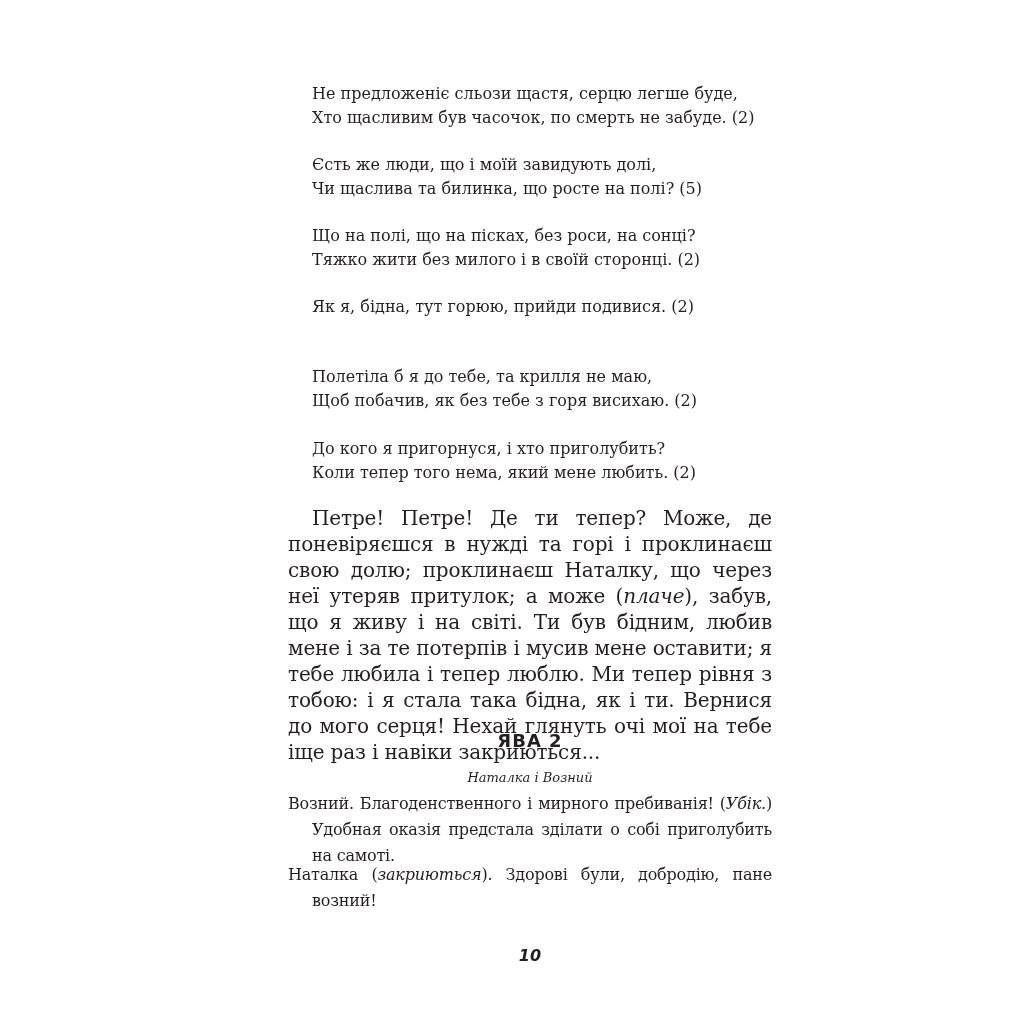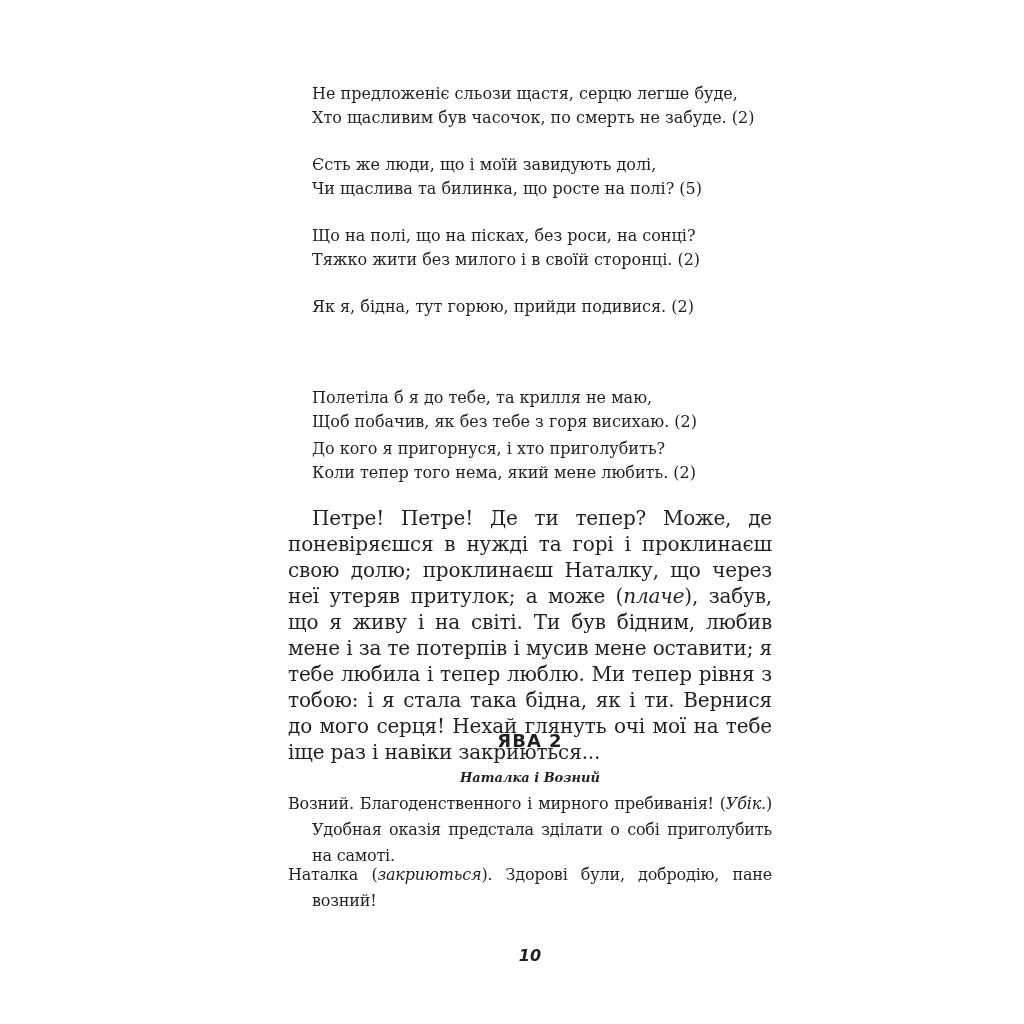--- a/index.html
+++ b/index.html
@@ -7,21 +7,21 @@
          font-family: "DejaVu Serif", "Liberation Serif", serif; color: #231f20; }
   .verse { position: absolute; left: 312px; font-size: 16px; line-height: 24px; white-space: nowrap; }
   .verse div { height: 24px; }
   .prose { position: absolute; left: 288px; width: 484px; top: 505px;
            font-size: 20px; line-height: 26px; text-align: justify; text-indent: 24px;
            letter-spacing: -0.15px; }
   .heading { position: absolute; left: 288px; width: 484px; top: 730px; text-align: center;
              font-family: "DejaVu Sans", "Liberation Sans", sans-serif; font-weight: bold;
              font-size: 18px; letter-spacing: 1px; }
   .cast { position: absolute; left: 288px; width: 484px; top: 770px; text-align: center;
-          font-style: italic; font-size: 13px; font-weight: bold; }
+          font-style: italic; font-size: 13px; }
   .speech { position: absolute; left: 288px; width: 484px; font-size: 16px; line-height: 26px;
             padding-left: 24px; text-indent: -24px; box-sizing: border-box; text-align: justify;
             letter-spacing: -0.2px; }
   .speaker { font-weight: normal; }
   .it { font-style: italic; }
   .pagenum { position: absolute; left: 288px; width: 484px; top: 946px; text-align: center;
              font-family: "DejaVu Sans", "Liberation Sans", sans-serif; font-weight: bold; font-size: 16px; font-style: italic; }
 </style>
 </head>
 <body>
@@ -34,21 +34,21 @@
   <div>Єсть же люди, що і моїй завидують долі,</div>
   <div>Чи щаслива та билинка, що росте на полі? (5)</div>
 </div>
 <div class="verse" style="top:224px;">
   <div>Що на полі, що на пісках, без роси, на сонці?</div>
   <div>Тяжко жити без милого і в своїй сторонці. (2)</div>
 </div>
 <div class="verse" style="top:295px;">
   <div>Як я, бідна, тут горюю, прийди подивися. (2)</div>
 </div>
-<div class="verse" style="top:386px;">
+<div class="verse" style="top:365px;">
   <div>Полетіла б я до тебе, та крилля не маю,</div>
   <div>Щоб побачив, як без тебе з горя висихаю. (2)</div>
 </div>
 <div class="verse" style="top:437px;">
   <div>До кого я пригорнуся, і хто приголубить?</div>
   <div>Коли тепер того нема, який мене любить. (2)</div>
 </div>
 
 <div class="prose"><span>Петре! Петре! Де ти тепер? Може, де поневіряєшся в нужді та горі і проклинаєш свою долю; проклинаєш Наталку, що через неї утеряв притулок; а може (</span><span class="it">плаче</span><span>), забув, що я живу і на світі. Ти був бідним, любив мене і за те потерпів і мусив мене оставити; я тебе любила і тепер люблю. Ми тепер рівня з тобою: і я стала така бідна, як і ти. Вернися до мого серця! Нехай глянуть очі мої на тебе іще раз і навіки закриються...</span></div>
 

